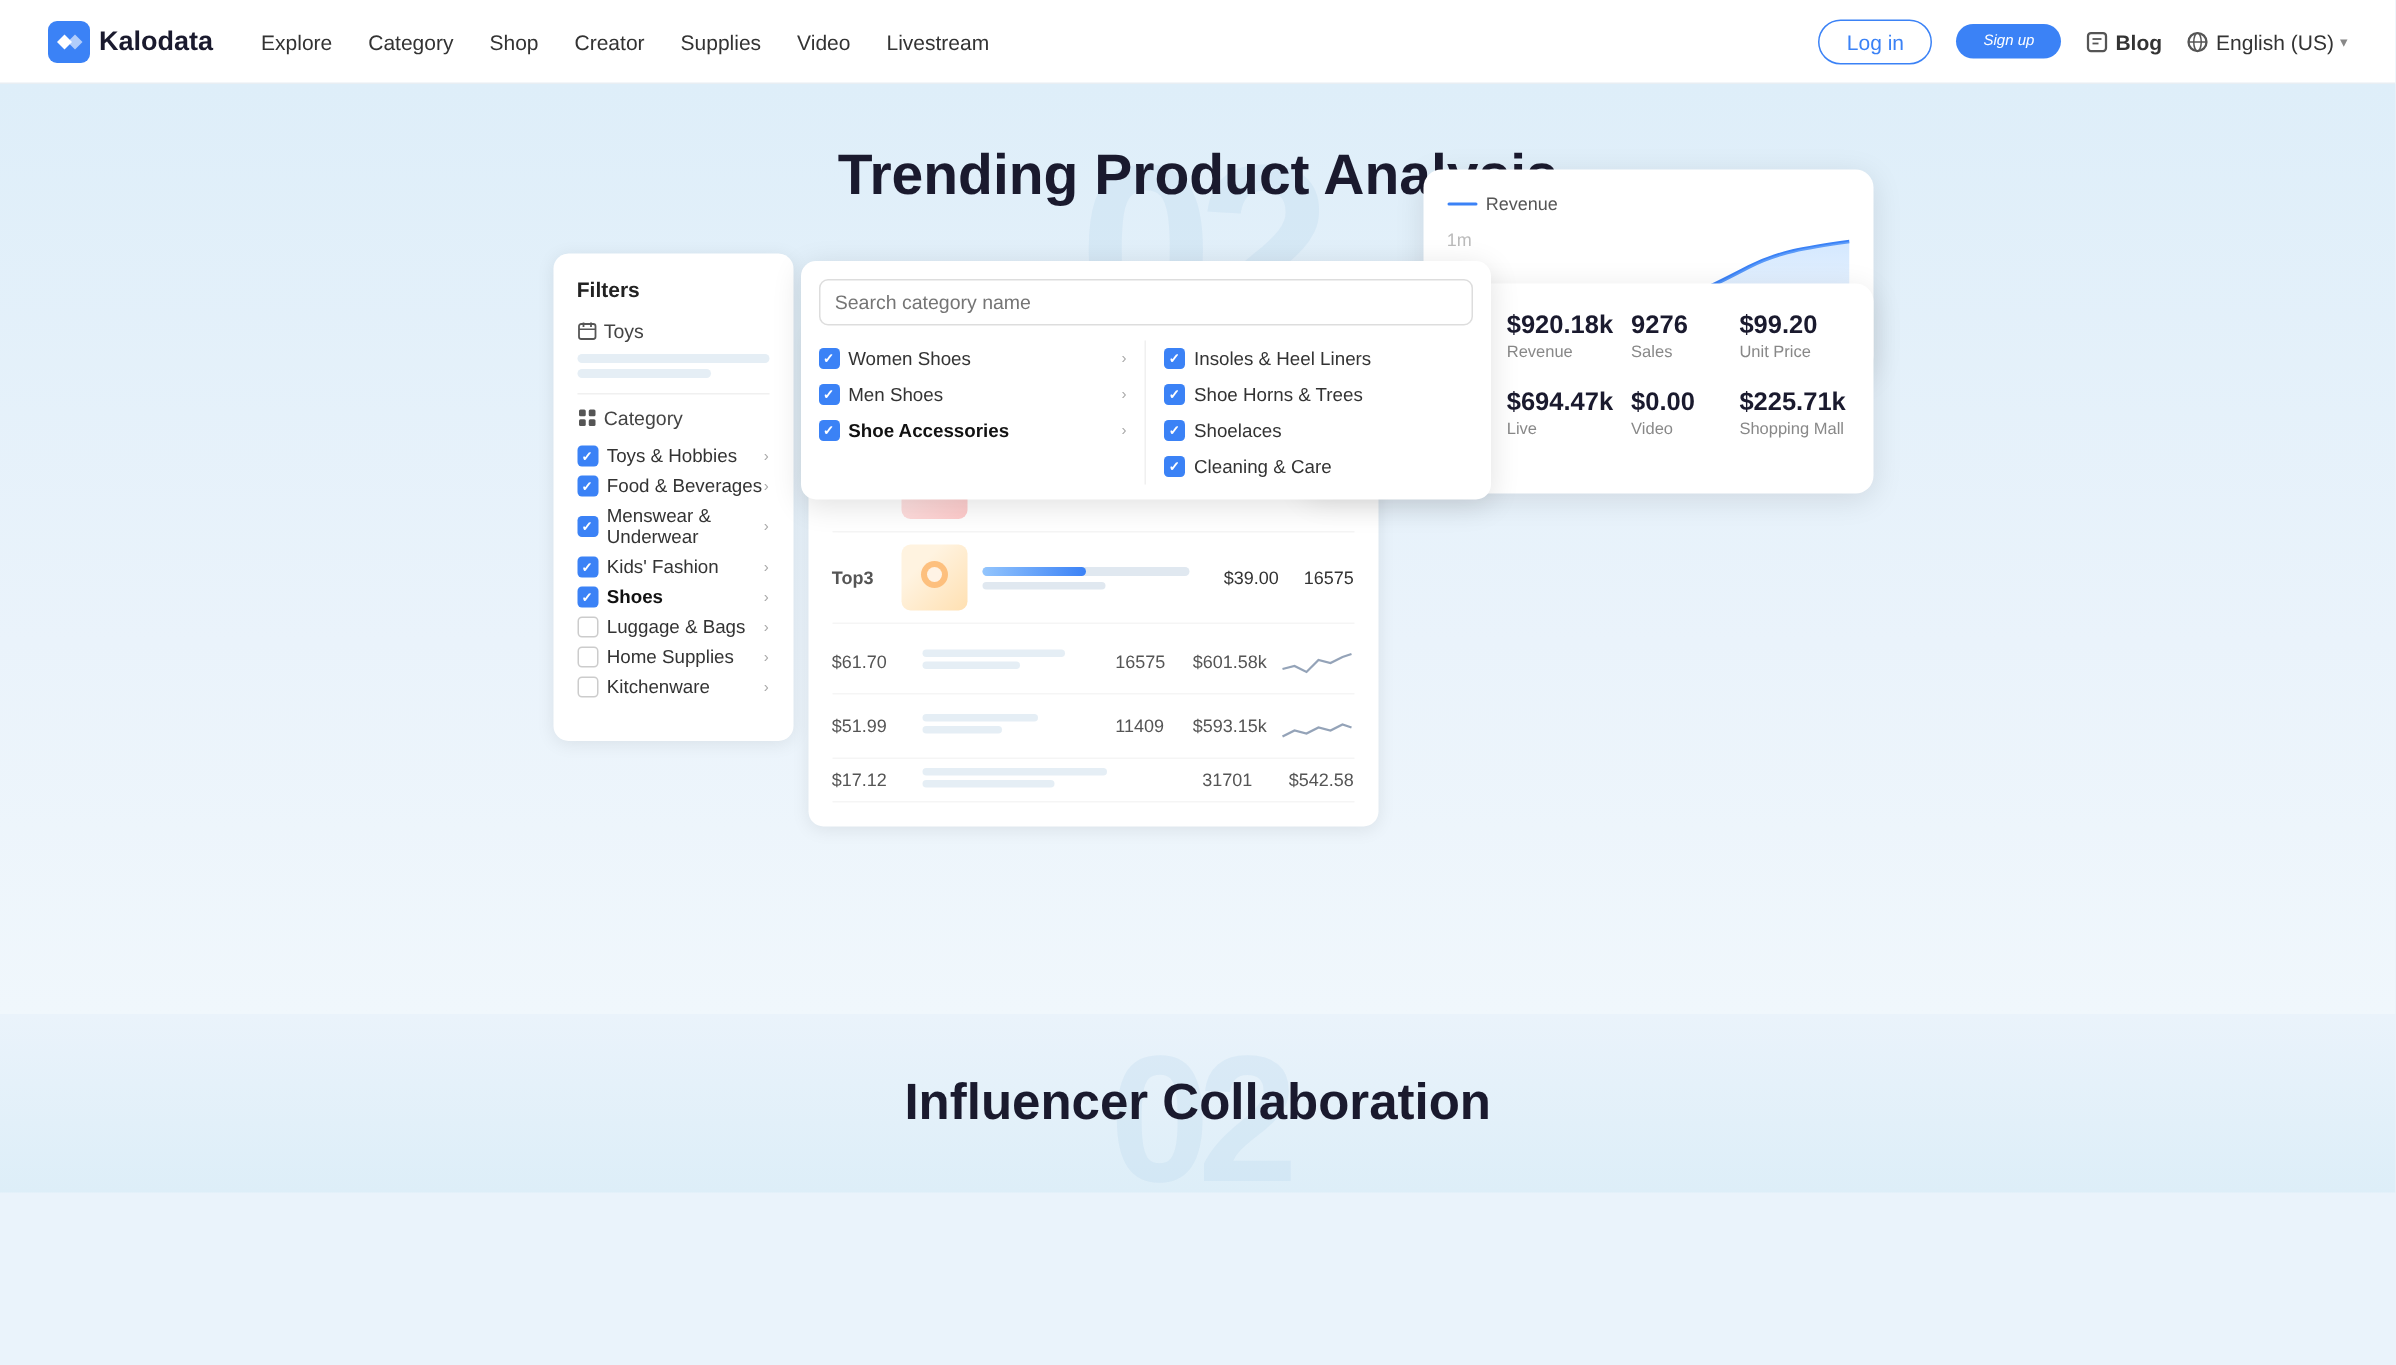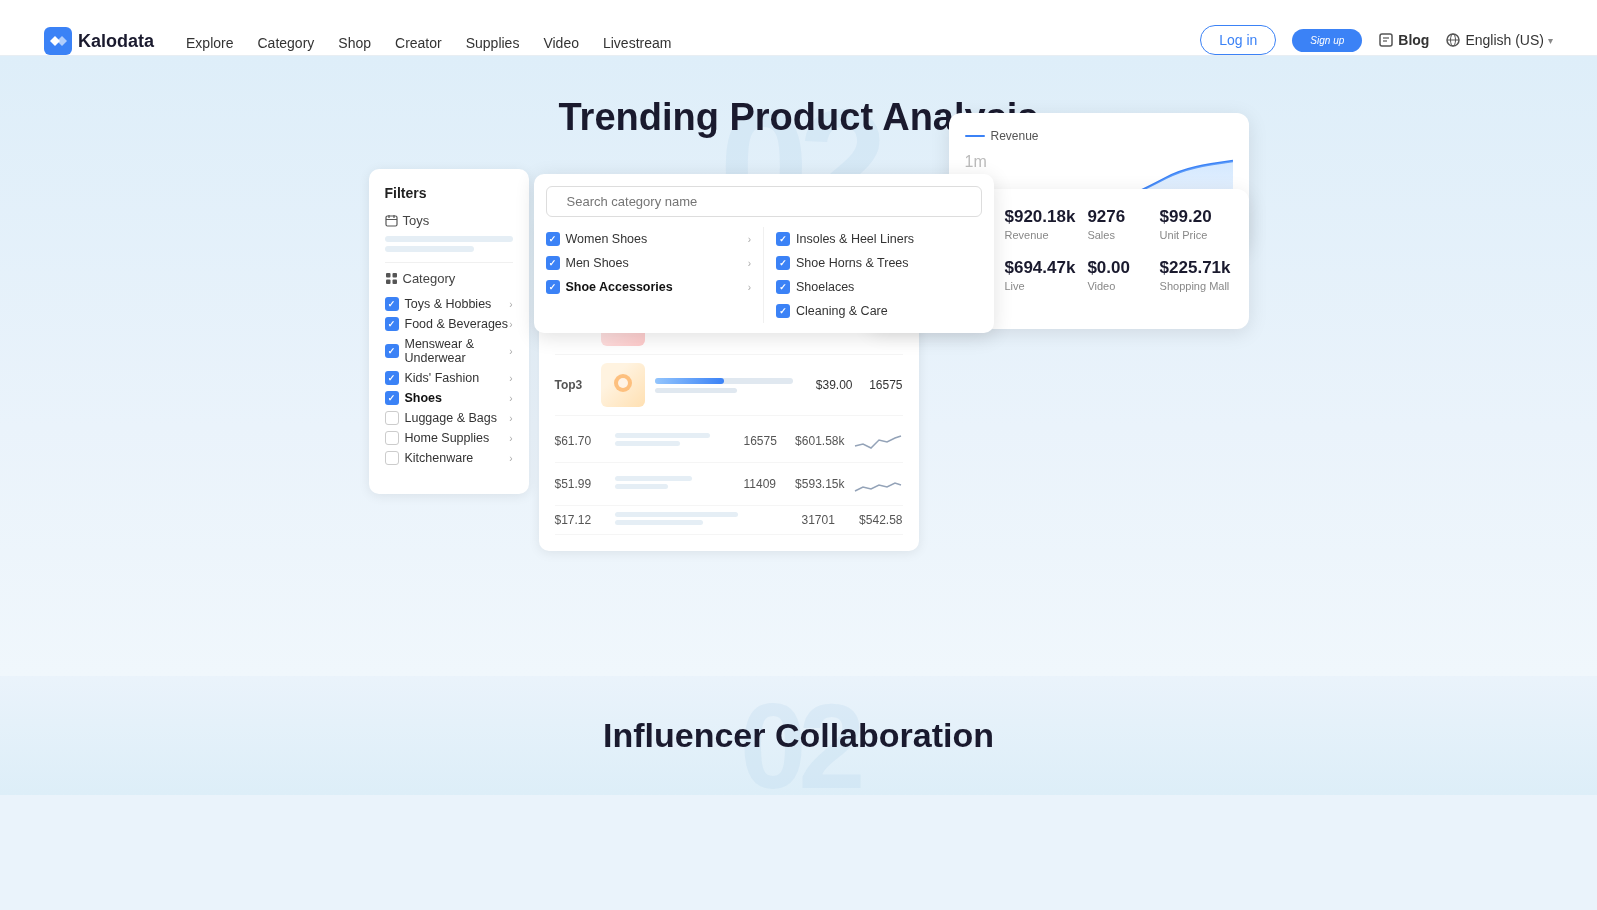--- a/index.html
+++ b/index.html
@@ -6,23 +6,23 @@
     body {
       font-family: -apple-system, BlinkMacSystemFont, 'Segoe UI', sans-serif;
       background: #eaf3fb;
       min-height: 910px;
       overflow-x: hidden;
     }
 
     
     .navbar {
       display: flex;
-      align-items: flex-end;
+      align-items: center;
       background: #fff;
-      padding: 0 44px;
+      padding: 0 32px;
       height: 56px;
       border-bottom: 1px solid #e8eef3;
       position: relative;
       z-index: 100;
     }
     .logo {
       display: flex;
       align-items: center;
       gap: 6px;
       margin-right: 32px;
@@ -315,21 +315,21 @@
       display: flex;
       flex-direction: column;
     }
     .cat-search {
       padding: 12px 12px 0;
     }
     .cat-search input {
       width: 100%;
       border: 1px solid #ddd;
       border-radius: 6px;
-      padding: 7px 20px;
+      padding: 7px 10px;
       font-size: 13px;
       outline: none;
       color: #666;
     }
     .cat-columns {
       display: flex;
       padding: 10px 0;
     }
     .cat-col {
       flex: 1;
@@ -837,21 +837,21 @@
       </div>
     </div>
 
     <div class="revenue-chart">
       <div class="chart-legend">
         <div class="legend-line"></div>
         <span>Revenue</span>
       </div>
       <div style="position:relative;display:flex;align-items:stretch;">
         <div style="display:flex;flex-direction:column;justify-content:space-between;padding-right:6px;min-width:28px;">
-          <span style="font-size:16px;color:#bbb;">1m</span>
+          <span style="font-size:12px;color:#bbb;">1m</span>
           <span style="font-size:10px;color:#bbb;">500k</span>
         </div>
         <svg class="chart-svg" viewBox="0 0 250 80" preserveAspectRatio="none">
           <defs>
             <linearGradient id="chartGrad" x1="0" y1="0" x2="0" y2="1">
               <stop offset="0%" stop-color="#93c5fd" stop-opacity="0.4"></stop>
               <stop offset="100%" stop-color="#93c5fd" stop-opacity="0.05"></stop>
             </linearGradient>
           </defs>
           <path d="M0,65 C20,62 40,68 60,60 C80,52 100,55 120,50 C140,45 160,35 180,25 C200,15 220,12 250,8" fill="none" stroke="#3b82f6" stroke-width="2.5"></path>

